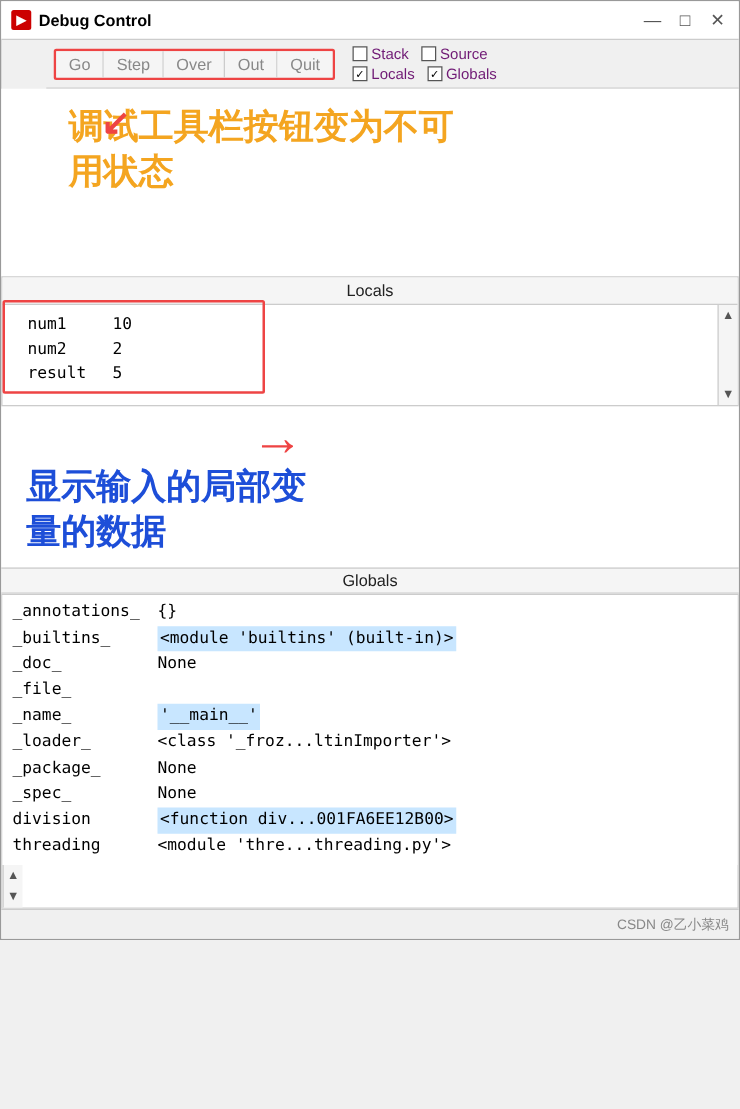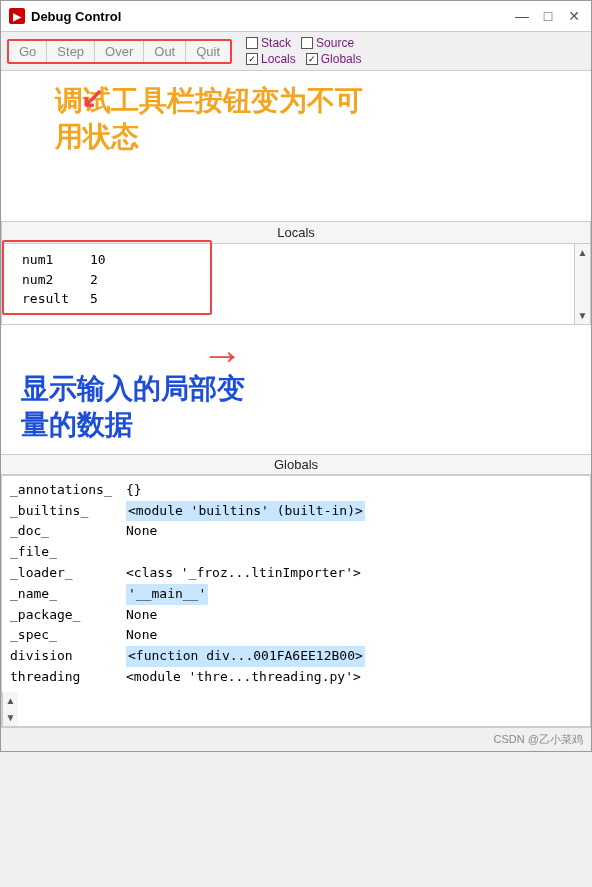--- a/index.html
+++ b/index.html
@@ -66,20 +66,21 @@
     }
 
     
     .toolbar {
       background: #f0f0f0;
       padding: 4px 6px;
       display: flex;
       align-items: center;
       gap: 6px;
       border-bottom: 1px solid #ccc;
+      margin-left: 36px;
     }
     .toolbar-buttons {
       display: flex;
       border: 2px solid #e44;
       border-radius: 2px;
     }
     .toolbar-btn {
       padding: 3px 10px;
       border: none;
       border-right: 1px solid #ccc;
@@ -392,26 +393,26 @@
         <span class="globals-val highlighted">&lt;module 'builtins' (built-in)&gt;</span>
       </div>
       <div class="globals-row">
         <span class="globals-key">_doc_</span>
         <span class="globals-val">None</span>
       </div>
       <div class="globals-row">
         <span class="globals-key">_file_</span>
       </div>
       <div class="globals-row">
+        <span class="globals-key">_name_</span>
+        <span class="globals-val highlighted">'__main__'</span>
+      </div>
+      <div class="globals-row">
         <span class="globals-key">_loader_</span>
         <span class="globals-val">&lt;class '_froz...ltinImporter'&gt;</span>
-      </div>
-      <div class="globals-row">
-        <span class="globals-key">_name_</span>
-        <span class="globals-val highlighted">'__main__'</span>
       </div>
       <div class="globals-row">
         <span class="globals-key">_package_</span>
         <span class="globals-val">None</span>
       </div>
       <div class="globals-row">
         <span class="globals-key">_spec_</span>
         <span class="globals-val">None</span>
       </div>
       <div class="globals-row">

